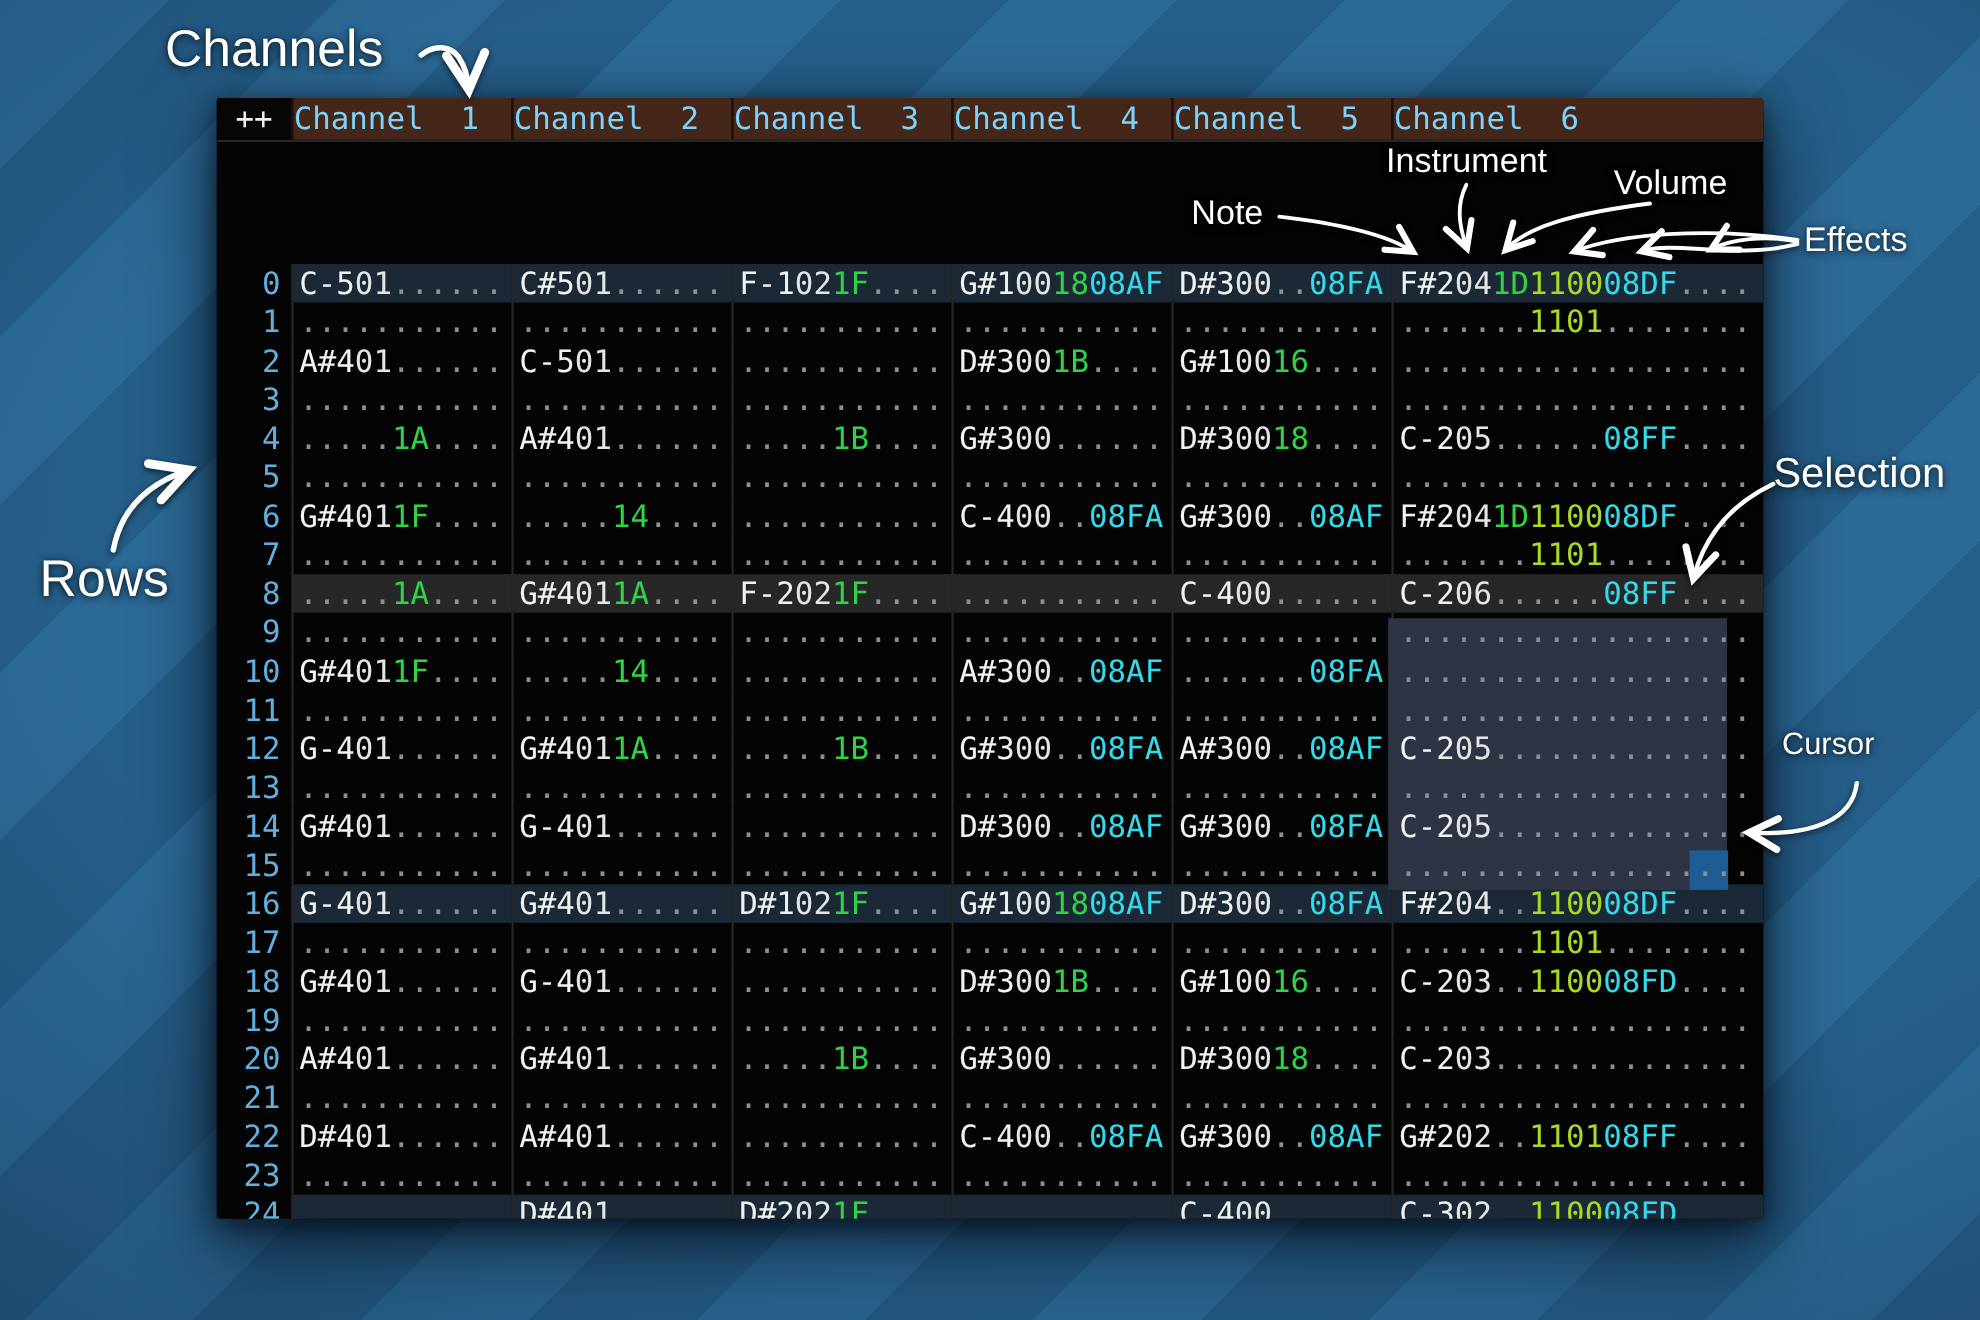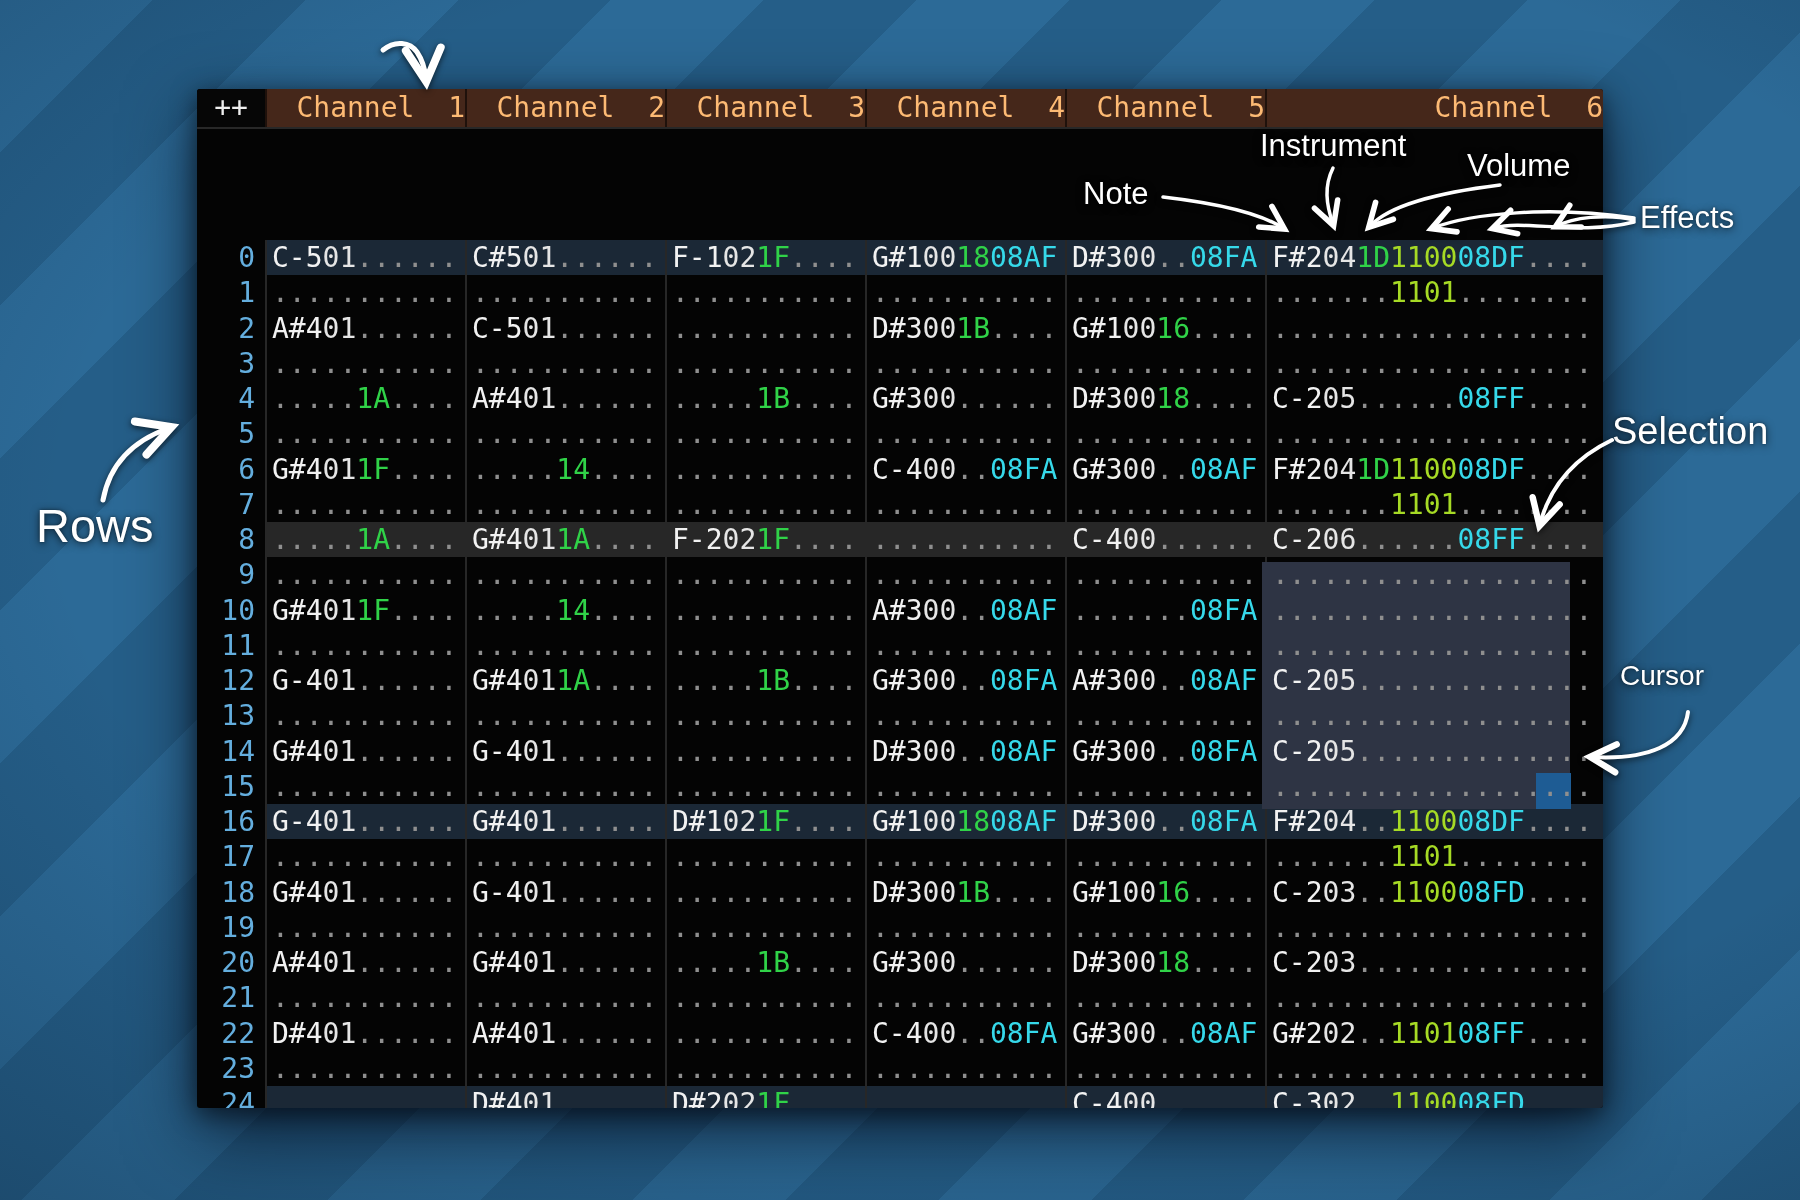--- a/index.html
+++ b/index.html
@@ -9,21 +9,21 @@
   .vignette{position:absolute;inset:0;pointer-events:none;z-index:1;
       background:radial-gradient(ellipse 130% 115% at 58% 42%, rgba(0,0,0,0) 42%, rgba(3,16,30,0.55) 100%);}
 
   
   .window{position:absolute;left:197px;top:89px;width:1406px;height:1019px;background:#040404;
       z-index:2;border-radius:3px;overflow:hidden;
       box-shadow:0 24px 70px rgba(0,0,12,.62), 0 6px 24px rgba(0,0,0,.55);}
   .mono{font-family:"DejaVu Sans Mono",monospace;font-size:28px;white-space:pre;}
   .hdr{display:flex;height:38px;line-height:38px;}
   .hdr .corner{background:#060606;color:#eeeeee;text-align:center;}
-  .hdr .chh{background:#45271a;color:#fdba74;text-align:right;border-left:2px solid rgba(0,0,0,.55);box-sizing:border-box;}
+  .hdr .chh{background:#45271a;color:#7dd3fc;text-align:left;border-left:2px solid rgba(0,0,0,.55);box-sizing:border-box;}
   .w-rn{width:68px;flex:none;}
   .w-ch{width:200px;flex:none;}
   .w-ch6{width:338px;flex:none;}
   .hdrline{height:2px;background:#282828;}
 
   .patwrap{position:relative;}
   .spacer{height:111px;}
   .row{display:flex;height:35.25px;line-height:35.25px;}
   .rownum{width:68px;flex:none;text-align:right;padding-right:10px;box-sizing:border-box;color:#64aede;}
   .cell{flex:none;box-sizing:border-box;border-left:2px solid #272727;padding-left:5px;overflow:hidden;}
@@ -76,20 +76,21 @@
     <div class="hdrline"></div>
 
     <div class="patwrap">
       <div class="selection"></div>
       <div class="cursorbox"></div>
       <div class="spacer"></div>
       <div class="mono"><div class="row hl-maj"><div class="rownum">0</div><div class="cell w-ch"><span class="c-note">C-5</span><span class="c-inst">01</span><span class="c-dim">......</span></div><div class="cell w-ch"><span class="c-note">C#5</span><span class="c-inst">01</span><span class="c-dim">......</span></div><div class="cell w-ch"><span class="c-note">F-1</span><span class="c-inst">02</span><span class="c-vol">1F</span><span class="c-dim">....</span></div><div class="cell w-ch"><span class="c-note">G#1</span><span class="c-inst">00</span><span class="c-vol">18</span><span class="c-cyan">08AF</span></div><div class="cell w-ch"><span class="c-note">D#3</span><span class="c-inst">00</span><span class="c-dim">..</span><span class="c-cyan">08FA</span></div><div class="cell w-ch6"><span class="c-note">F#2</span><span class="c-inst">04</span><span class="c-vol">1D</span><span class="c-lime">1100</span><span class="c-cyan">08DF</span><span class="c-dim">....</span></div></div><div class="row"><div class="rownum">1</div><div class="cell w-ch"><span class="c-dim">...........</span></div><div class="cell w-ch"><span class="c-dim">...........</span></div><div class="cell w-ch"><span class="c-dim">...........</span></div><div class="cell w-ch"><span class="c-dim">...........</span></div><div class="cell w-ch"><span class="c-dim">...........</span></div><div class="cell w-ch6"><span class="c-dim">.......</span><span class="c-lime">1101</span><span class="c-dim">........</span></div></div><div class="row"><div class="rownum">2</div><div class="cell w-ch"><span class="c-note">A#4</span><span class="c-inst">01</span><span class="c-dim">......</span></div><div class="cell w-ch"><span class="c-note">C-5</span><span class="c-inst">01</span><span class="c-dim">......</span></div><div class="cell w-ch"><span class="c-dim">...........</span></div><div class="cell w-ch"><span class="c-note">D#3</span><span class="c-inst">00</span><span class="c-vol">1B</span><span class="c-dim">....</span></div><div class="cell w-ch"><span class="c-note">G#1</span><span class="c-inst">00</span><span class="c-vol">16</span><span class="c-dim">....</span></div><div class="cell w-ch6"><span class="c-dim">...................</span></div></div><div class="row"><div class="rownum">3</div><div class="cell w-ch"><span class="c-dim">...........</span></div><div class="cell w-ch"><span class="c-dim">...........</span></div><div class="cell w-ch"><span class="c-dim">...........</span></div><div class="cell w-ch"><span class="c-dim">...........</span></div><div class="cell w-ch"><span class="c-dim">...........</span></div><div class="cell w-ch6"><span class="c-dim">...................</span></div></div><div class="row"><div class="rownum">4</div><div class="cell w-ch"><span class="c-dim">.....</span><span class="c-vol">1A</span><span class="c-dim">....</span></div><div class="cell w-ch"><span class="c-note">A#4</span><span class="c-inst">01</span><span class="c-dim">......</span></div><div class="cell w-ch"><span class="c-dim">.....</span><span class="c-vol">1B</span><span class="c-dim">....</span></div><div class="cell w-ch"><span class="c-note">G#3</span><span class="c-inst">00</span><span class="c-dim">......</span></div><div class="cell w-ch"><span class="c-note">D#3</span><span class="c-inst">00</span><span class="c-vol">18</span><span class="c-dim">....</span></div><div class="cell w-ch6"><span class="c-note">C-2</span><span class="c-inst">05</span><span class="c-dim">......</span><span class="c-cyan">08FF</span><span class="c-dim">....</span></div></div><div class="row"><div class="rownum">5</div><div class="cell w-ch"><span class="c-dim">...........</span></div><div class="cell w-ch"><span class="c-dim">...........</span></div><div class="cell w-ch"><span class="c-dim">...........</span></div><div class="cell w-ch"><span class="c-dim">...........</span></div><div class="cell w-ch"><span class="c-dim">...........</span></div><div class="cell w-ch6"><span class="c-dim">...................</span></div></div><div class="row"><div class="rownum">6</div><div class="cell w-ch"><span class="c-note">G#4</span><span class="c-inst">01</span><span class="c-vol">1F</span><span class="c-dim">....</span></div><div class="cell w-ch"><span class="c-dim">.....</span><span class="c-vol">14</span><span class="c-dim">....</span></div><div class="cell w-ch"><span class="c-dim">...........</span></div><div class="cell w-ch"><span class="c-note">C-4</span><span class="c-inst">00</span><span class="c-dim">..</span><span class="c-cyan">08FA</span></div><div class="cell w-ch"><span class="c-note">G#3</span><span class="c-inst">00</span><span class="c-dim">..</span><span class="c-cyan">08AF</span></div><div class="cell w-ch6"><span class="c-note">F#2</span><span class="c-inst">04</span><span class="c-vol">1D</span><span class="c-lime">1100</span><span class="c-cyan">08DF</span><span class="c-dim">....</span></div></div><div class="row"><div class="rownum">7</div><div class="cell w-ch"><span class="c-dim">...........</span></div><div class="cell w-ch"><span class="c-dim">...........</span></div><div class="cell w-ch"><span class="c-dim">...........</span></div><div class="cell w-ch"><span class="c-dim">...........</span></div><div class="cell w-ch"><span class="c-dim">...........</span></div><div class="cell w-ch6"><span class="c-dim">.......</span><span class="c-lime">1101</span><span class="c-dim">........</span></div></div><div class="row hl-cur"><div class="rownum">8</div><div class="cell w-ch"><span class="c-dim">.....</span><span class="c-vol">1A</span><span class="c-dim">....</span></div><div class="cell w-ch"><span class="c-note">G#4</span><span class="c-inst">01</span><span class="c-vol">1A</span><span class="c-dim">....</span></div><div class="cell w-ch"><span class="c-note">F-2</span><span class="c-inst">02</span><span class="c-vol">1F</span><span class="c-dim">....</span></div><div class="cell w-ch"><span class="c-dim">...........</span></div><div class="cell w-ch"><span class="c-note">C-4</span><span class="c-inst">00</span><span class="c-dim">......</span></div><div class="cell w-ch6"><span class="c-note">C-2</span><span class="c-inst">06</span><span class="c-dim">......</span><span class="c-cyan">08FF</span><span class="c-dim">....</span></div></div><div class="row"><div class="rownum">9</div><div class="cell w-ch"><span class="c-dim">...........</span></div><div class="cell w-ch"><span class="c-dim">...........</span></div><div class="cell w-ch"><span class="c-dim">...........</span></div><div class="cell w-ch"><span class="c-dim">...........</span></div><div class="cell w-ch"><span class="c-dim">...........</span></div><div class="cell w-ch6"><span class="c-dim">...................</span></div></div><div class="row"><div class="rownum">10</div><div class="cell w-ch"><span class="c-note">G#4</span><span class="c-inst">01</span><span class="c-vol">1F</span><span class="c-dim">....</span></div><div class="cell w-ch"><span class="c-dim">.....</span><span class="c-vol">14</span><span class="c-dim">....</span></div><div class="cell w-ch"><span class="c-dim">...........</span></div><div class="cell w-ch"><span class="c-note">A#3</span><span class="c-inst">00</span><span class="c-dim">..</span><span class="c-cyan">08AF</span></div><div class="cell w-ch"><span class="c-dim">.......</span><span class="c-cyan">08FA</span></div><div class="cell w-ch6"><span class="c-dim">...................</span></div></div><div class="row"><div class="rownum">11</div><div class="cell w-ch"><span class="c-dim">...........</span></div><div class="cell w-ch"><span class="c-dim">...........</span></div><div class="cell w-ch"><span class="c-dim">...........</span></div><div class="cell w-ch"><span class="c-dim">...........</span></div><div class="cell w-ch"><span class="c-dim">...........</span></div><div class="cell w-ch6"><span class="c-dim">...................</span></div></div><div class="row"><div class="rownum">12</div><div class="cell w-ch"><span class="c-note">G-4</span><span class="c-inst">01</span><span class="c-dim">......</span></div><div class="cell w-ch"><span class="c-note">G#4</span><span class="c-inst">01</span><span class="c-vol">1A</span><span class="c-dim">....</span></div><div class="cell w-ch"><span class="c-dim">.....</span><span class="c-vol">1B</span><span class="c-dim">....</span></div><div class="cell w-ch"><span class="c-note">G#3</span><span class="c-inst">00</span><span class="c-dim">..</span><span class="c-cyan">08FA</span></div><div class="cell w-ch"><span class="c-note">A#3</span><span class="c-inst">00</span><span class="c-dim">..</span><span class="c-cyan">08AF</span></div><div class="cell w-ch6"><span class="c-note">C-2</span><span class="c-inst">05</span><span class="c-dim">..............</span></div></div><div class="row"><div class="rownum">13</div><div class="cell w-ch"><span class="c-dim">...........</span></div><div class="cell w-ch"><span class="c-dim">...........</span></div><div class="cell w-ch"><span class="c-dim">...........</span></div><div class="cell w-ch"><span class="c-dim">...........</span></div><div class="cell w-ch"><span class="c-dim">...........</span></div><div class="cell w-ch6"><span class="c-dim">...................</span></div></div><div class="row"><div class="rownum">14</div><div class="cell w-ch"><span class="c-note">G#4</span><span class="c-inst">01</span><span class="c-dim">......</span></div><div class="cell w-ch"><span class="c-note">G-4</span><span class="c-inst">01</span><span class="c-dim">......</span></div><div class="cell w-ch"><span class="c-dim">...........</span></div><div class="cell w-ch"><span class="c-note">D#3</span><span class="c-inst">00</span><span class="c-dim">..</span><span class="c-cyan">08AF</span></div><div class="cell w-ch"><span class="c-note">G#3</span><span class="c-inst">00</span><span class="c-dim">..</span><span class="c-cyan">08FA</span></div><div class="cell w-ch6"><span class="c-note">C-2</span><span class="c-inst">05</span><span class="c-dim">..............</span></div></div><div class="row"><div class="rownum">15</div><div class="cell w-ch"><span class="c-dim">...........</span></div><div class="cell w-ch"><span class="c-dim">...........</span></div><div class="cell w-ch"><span class="c-dim">...........</span></div><div class="cell w-ch"><span class="c-dim">...........</span></div><div class="cell w-ch"><span class="c-dim">...........</span></div><div class="cell w-ch6"><span class="c-dim">...................</span></div></div><div class="row hl-maj"><div class="rownum">16</div><div class="cell w-ch"><span class="c-note">G-4</span><span class="c-inst">01</span><span class="c-dim">......</span></div><div class="cell w-ch"><span class="c-note">G#4</span><span class="c-inst">01</span><span class="c-dim">......</span></div><div class="cell w-ch"><span class="c-note">D#1</span><span class="c-inst">02</span><span class="c-vol">1F</span><span class="c-dim">....</span></div><div class="cell w-ch"><span class="c-note">G#1</span><span class="c-inst">00</span><span class="c-vol">18</span><span class="c-cyan">08AF</span></div><div class="cell w-ch"><span class="c-note">D#3</span><span class="c-inst">00</span><span class="c-dim">..</span><span class="c-cyan">08FA</span></div><div class="cell w-ch6"><span class="c-note">F#2</span><span class="c-inst">04</span><span class="c-dim">..</span><span class="c-lime">1100</span><span class="c-cyan">08DF</span><span class="c-dim">....</span></div></div><div class="row"><div class="rownum">17</div><div class="cell w-ch"><span class="c-dim">...........</span></div><div class="cell w-ch"><span class="c-dim">...........</span></div><div class="cell w-ch"><span class="c-dim">...........</span></div><div class="cell w-ch"><span class="c-dim">...........</span></div><div class="cell w-ch"><span class="c-dim">...........</span></div><div class="cell w-ch6"><span class="c-dim">.......</span><span class="c-lime">1101</span><span class="c-dim">........</span></div></div><div class="row"><div class="rownum">18</div><div class="cell w-ch"><span class="c-note">G#4</span><span class="c-inst">01</span><span class="c-dim">......</span></div><div class="cell w-ch"><span class="c-note">G-4</span><span class="c-inst">01</span><span class="c-dim">......</span></div><div class="cell w-ch"><span class="c-dim">...........</span></div><div class="cell w-ch"><span class="c-note">D#3</span><span class="c-inst">00</span><span class="c-vol">1B</span><span class="c-dim">....</span></div><div class="cell w-ch"><span class="c-note">G#1</span><span class="c-inst">00</span><span class="c-vol">16</span><span class="c-dim">....</span></div><div class="cell w-ch6"><span class="c-note">C-2</span><span class="c-inst">03</span><span class="c-dim">..</span><span class="c-lime">1100</span><span class="c-cyan">08FD</span><span class="c-dim">....</span></div></div><div class="row"><div class="rownum">19</div><div class="cell w-ch"><span class="c-dim">...........</span></div><div class="cell w-ch"><span class="c-dim">...........</span></div><div class="cell w-ch"><span class="c-dim">...........</span></div><div class="cell w-ch"><span class="c-dim">...........</span></div><div class="cell w-ch"><span class="c-dim">...........</span></div><div class="cell w-ch6"><span class="c-dim">...................</span></div></div><div class="row"><div class="rownum">20</div><div class="cell w-ch"><span class="c-note">A#4</span><span class="c-inst">01</span><span class="c-dim">......</span></div><div class="cell w-ch"><span class="c-note">G#4</span><span class="c-inst">01</span><span class="c-dim">......</span></div><div class="cell w-ch"><span class="c-dim">.....</span><span class="c-vol">1B</span><span class="c-dim">....</span></div><div class="cell w-ch"><span class="c-note">G#3</span><span class="c-inst">00</span><span class="c-dim">......</span></div><div class="cell w-ch"><span class="c-note">D#3</span><span class="c-inst">00</span><span class="c-vol">18</span><span class="c-dim">....</span></div><div class="cell w-ch6"><span class="c-note">C-2</span><span class="c-inst">03</span><span class="c-dim">..............</span></div></div><div class="row"><div class="rownum">21</div><div class="cell w-ch"><span class="c-dim">...........</span></div><div class="cell w-ch"><span class="c-dim">...........</span></div><div class="cell w-ch"><span class="c-dim">...........</span></div><div class="cell w-ch"><span class="c-dim">...........</span></div><div class="cell w-ch"><span class="c-dim">...........</span></div><div class="cell w-ch6"><span class="c-dim">...................</span></div></div><div class="row"><div class="rownum">22</div><div class="cell w-ch"><span class="c-note">D#4</span><span class="c-inst">01</span><span class="c-dim">......</span></div><div class="cell w-ch"><span class="c-note">A#4</span><span class="c-inst">01</span><span class="c-dim">......</span></div><div class="cell w-ch"><span class="c-dim">...........</span></div><div class="cell w-ch"><span class="c-note">C-4</span><span class="c-inst">00</span><span class="c-dim">..</span><span class="c-cyan">08FA</span></div><div class="cell w-ch"><span class="c-note">G#3</span><span class="c-inst">00</span><span class="c-dim">..</span><span class="c-cyan">08AF</span></div><div class="cell w-ch6"><span class="c-note">G#2</span><span class="c-inst">02</span><span class="c-dim">..</span><span class="c-lime">1101</span><span class="c-cyan">08FF</span><span class="c-dim">....</span></div></div><div class="row"><div class="rownum">23</div><div class="cell w-ch"><span class="c-dim">...........</span></div><div class="cell w-ch"><span class="c-dim">...........</span></div><div class="cell w-ch"><span class="c-dim">...........</span></div><div class="cell w-ch"><span class="c-dim">...........</span></div><div class="cell w-ch"><span class="c-dim">...........</span></div><div class="cell w-ch6"><span class="c-dim">...................</span></div></div><div class="row hl-maj"><div class="rownum">24</div><div class="cell w-ch"><span class="c-dim">...........</span></div><div class="cell w-ch"><span class="c-note">D#4</span><span class="c-inst">01</span><span class="c-dim">......</span></div><div class="cell w-ch"><span class="c-note">D#2</span><span class="c-inst">02</span><span class="c-vol">1F</span><span class="c-dim">....</span></div><div class="cell w-ch"><span class="c-dim">...........</span></div><div class="cell w-ch"><span class="c-note">C-4</span><span class="c-inst">00</span><span class="c-dim">......</span></div><div class="cell w-ch6"><span class="c-note">C-3</span><span class="c-inst">02</span><span class="c-dim">..</span><span class="c-lime">1100</span><span class="c-cyan">08FD</span><span class="c-dim">....</span></div></div></div>
     </div>
   </div>
 
+  <div class="ann a-big ann-channels">Channels</div>
   <div class="ann a-big ann-rows">Rows</div>
   <div class="ann a-mid ann-note">Note</div>
   <div class="ann a-mid ann-instrument">Instrument</div>
   <div class="ann a-mid ann-volume">Volume</div>
   <div class="ann a-mid ann-effects">Effects</div>
   <div class="ann ann-selection">Selection</div>
   <div class="ann ann-cursor">Cursor</div>
 
   <svg class="arrows" viewBox="0 0 1800 1200">
     <defs>

